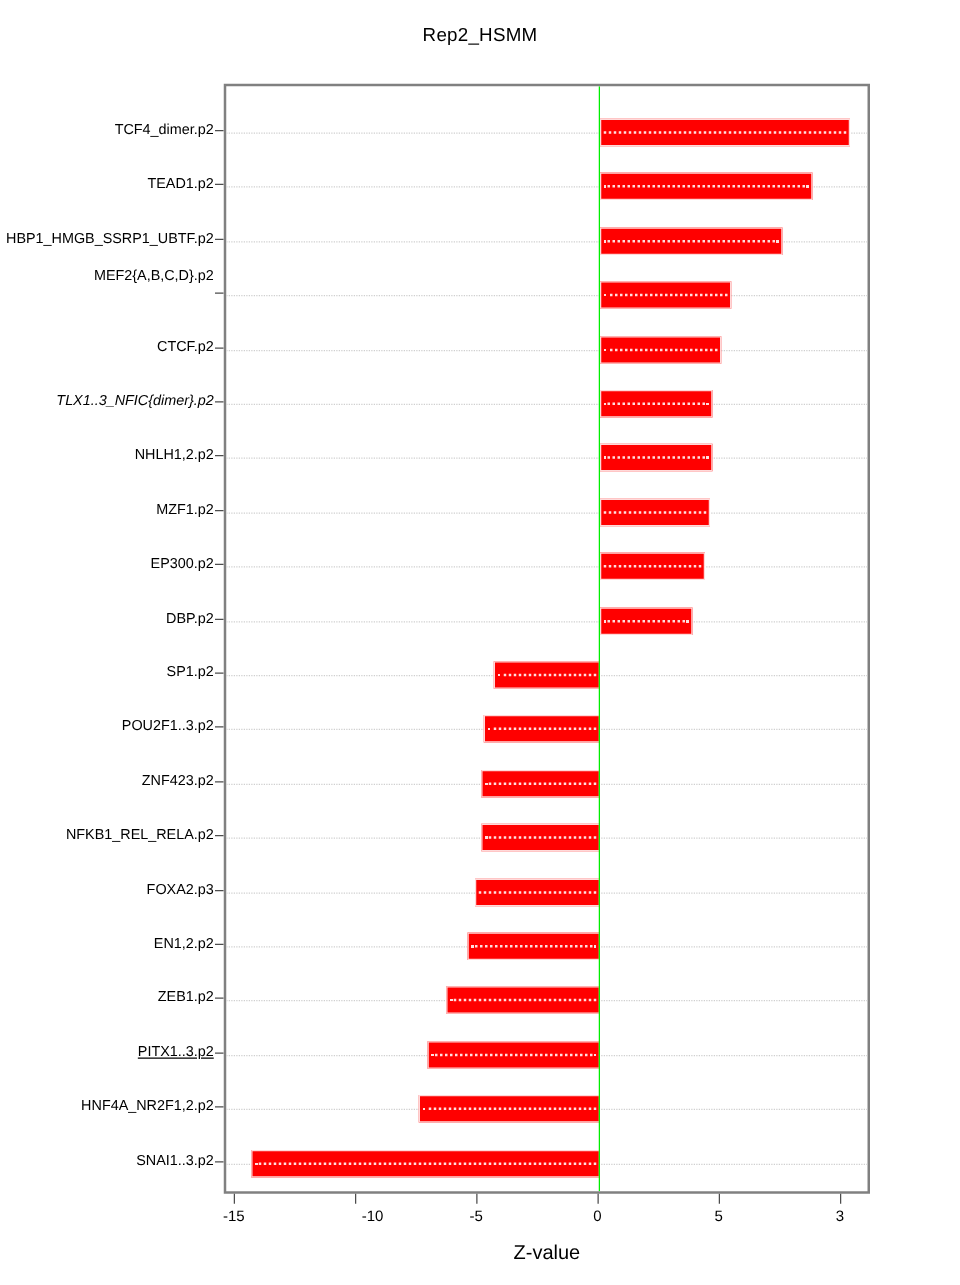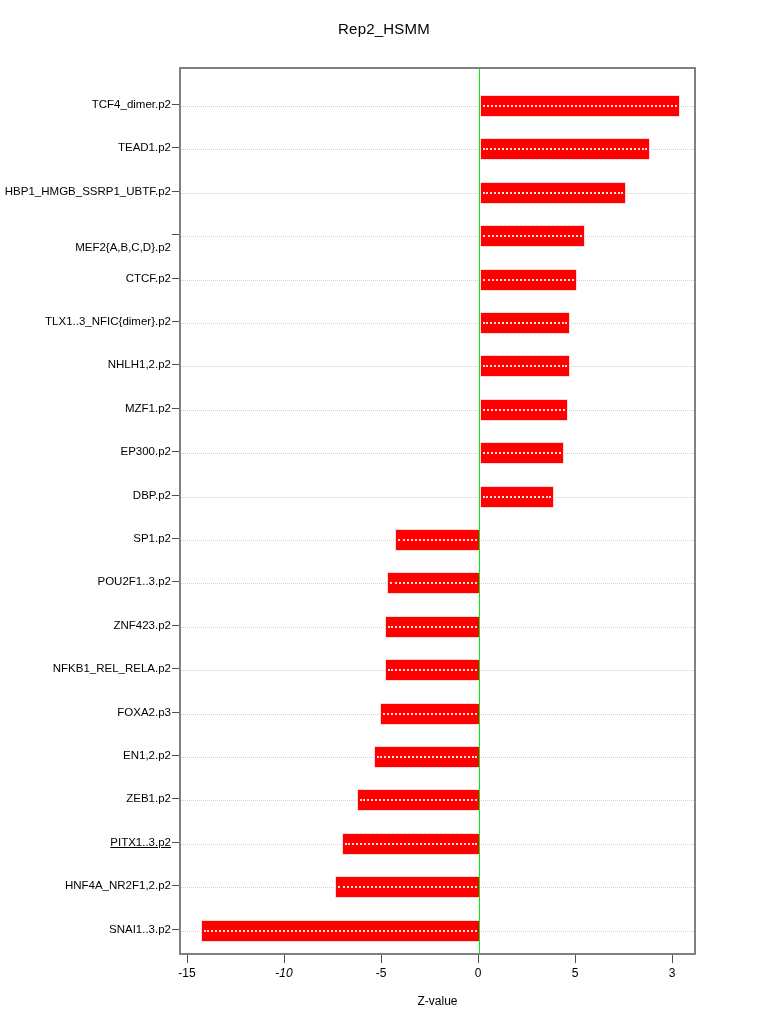--- a/index.html
+++ b/index.html
@@ -126,38 +126,38 @@
     transform: translateX(-50%);
     white-space: nowrap;
   }
 
   #x-axis-title {
     position: absolute;
     left: 179px;
     width: 517px;
     top: 994px;
     text-align: center;
-    font-size: 12px;
+    font-size: 16px;
     color: #000;
   }
 </style>
 </head>
 <body>
 
 <div id="chart-root">
 
   <div id="chart-title">Rep2_HSMM</div>
 
   <div id="y-axis-labels">
       <div class="y-tick-label" style="top: 104px;">TCF4_dimer.p2</div>
       <div class="y-tick-label" style="top: 147.4px;">TEAD1.p2</div>
       <div class="y-tick-label" style="top: 190.8px;">HBP1_HMGB_SSRP1_UBTF.p2</div>
-      <div class="y-tick-label" style="top: 247px; text-align: right;">MEF2{A,B,C,D}.p2</div>
+      <div class="y-tick-label" style="top: 221px; text-align: right;">MEF2{A,B,C,D}.p2</div>
       <div class="y-tick-label" style="top: 277.6px;">CTCF.p2</div>
-      <div class="y-tick-label" style="top: 321px;">TLX1..3_NFIC{dimer}.p2</div>
+      <div class="y-tick-label" style="top: 321px; font-style: italic;">TLX1..3_NFIC{dimer}.p2</div>
       <div class="y-tick-label" style="top: 364.4px;">NHLH1,2.p2</div>
       <div class="y-tick-label" style="top: 407.8px;">MZF1.p2</div>
       <div class="y-tick-label" style="top: 451.2px; margin-left: 48px;">EP300.p2</div>
       <div class="y-tick-label" style="top: 494.6px;">DBP.p2</div>
       <div class="y-tick-label" style="top: 538px;">SP1.p2</div>
       <div class="y-tick-label" style="top: 581.4px;">POU2F1..3.p2</div>
       <div class="y-tick-label" style="top: 624.8px;">ZNF423.p2</div>
       <div class="y-tick-label" style="top: 668.2px;">NFKB1_REL_RELA.p2</div>
       <div class="y-tick-label" style="top: 711.6px;">FOXA2.p3</div>
       <div class="y-tick-label" style="top: 755px;">EN1,2.p2</div>
@@ -276,21 +276,21 @@
           </div>
         </div>
       <div id="zero-line" style="left: 298px;"></div>
     </div>
   </div>
 
   <div id="x-axis-ticks">
       <div class="x-tick-mark" style="left: 187px;"></div>
       <div class="x-tick-label" style="left: 187px;">-15</div>
       <div class="x-tick-mark" style="left: 284px;"></div>
-      <div class="x-tick-label" style="left: 284px; font-style: italic;">-10</div>
+      <div class="x-tick-label" style="left: 298px;">-10</div>
       <div class="x-tick-mark" style="left: 381px;"></div>
       <div class="x-tick-label" style="left: 381px;">-5</div>
       <div class="x-tick-mark" style="left: 478px;"></div>
       <div class="x-tick-label" style="left: 478px;">0</div>
       <div class="x-tick-mark" style="left: 575px;"></div>
       <div class="x-tick-label" style="left: 575px;">5</div>
       <div class="x-tick-mark" style="left: 672px;"></div>
       <div class="x-tick-label" style="left: 672px;">3</div>
     </div>
   <div id="x-axis-title">Z-value</div>

